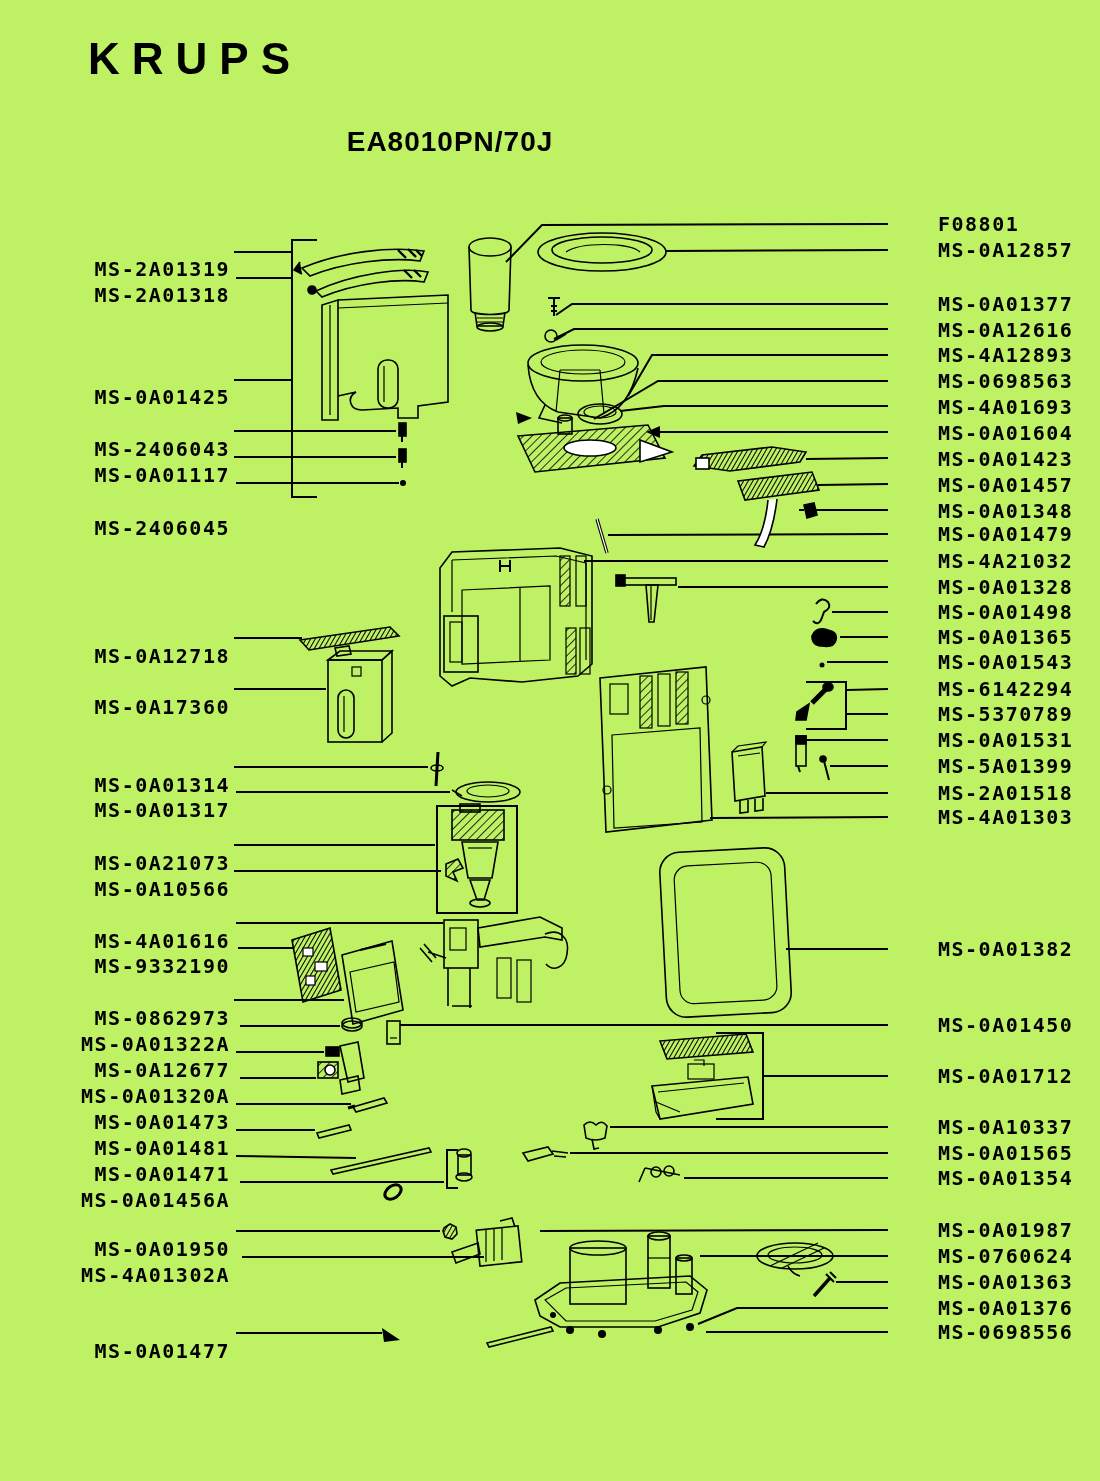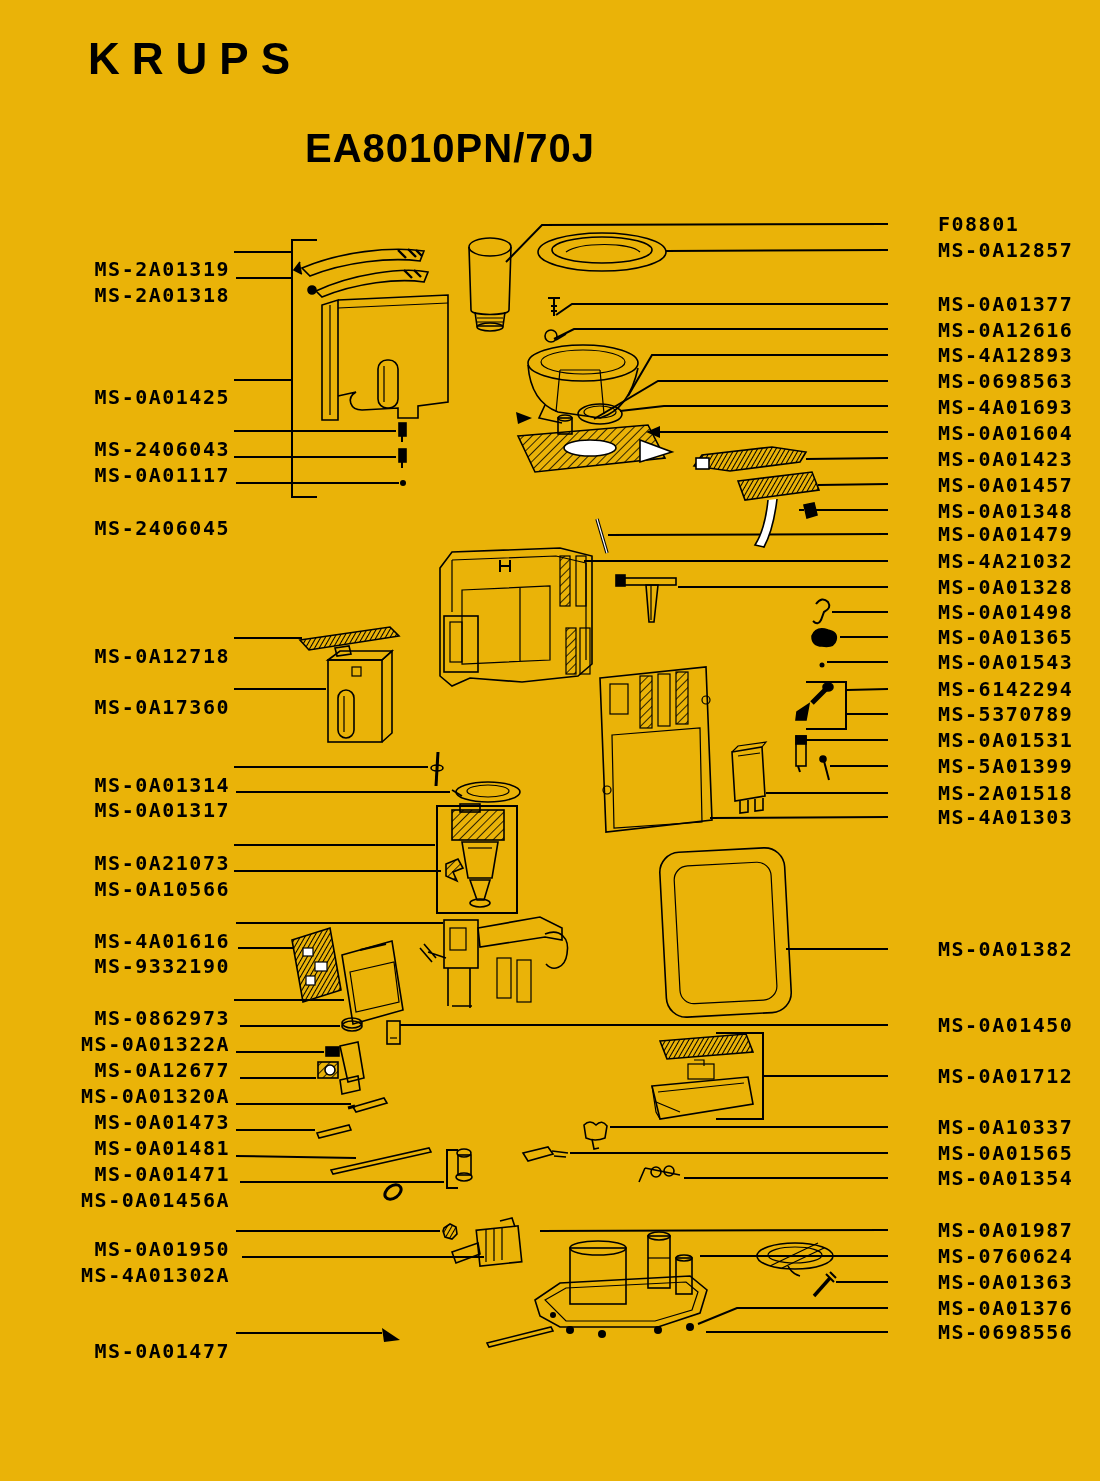--- a/index.html
+++ b/index.html
@@ -1,21 +1,21 @@
 <!DOCTYPE html>
 <html><head>
 <meta charset="utf-8">
 <style>
   html,body{margin:0;padding:0;background:#fff;}
-  #page{position:relative;width:1100px;height:1481px;background:#eab308;overflow:hidden;
+  #page{position:relative;width:1100px;height:1481px;background:#bef264;overflow:hidden;
         font-family:"DejaVu Sans Mono", monospace;}
   .brand{position:absolute;left:88px;top:34px;font-family:"Liberation Sans",sans-serif;
          font-weight:bold;font-size:44px;letter-spacing:12px;color:#000;}
   .model{position:absolute;left:250px;top:126px;width:400px;text-align:center;
-         font-family:"Liberation Sans",sans-serif;font-weight:bold;font-size:40px;
+         font-family:"Liberation Sans",sans-serif;font-weight:bold;font-size:28px;
          letter-spacing:1px;color:#000;}
   .lbl{position:absolute;font-size:20px;font-weight:bold;color:#000;line-height:20px;
        letter-spacing:1.5px;white-space:nowrap;}
   .lbl.l{left:0;width:230px;text-align:right;margin-top:18px;}
   .lbl.r{left:938px;text-align:right;}
   svg{position:absolute;left:0;top:0;}
 </style>
 </head>
 <body>
 

